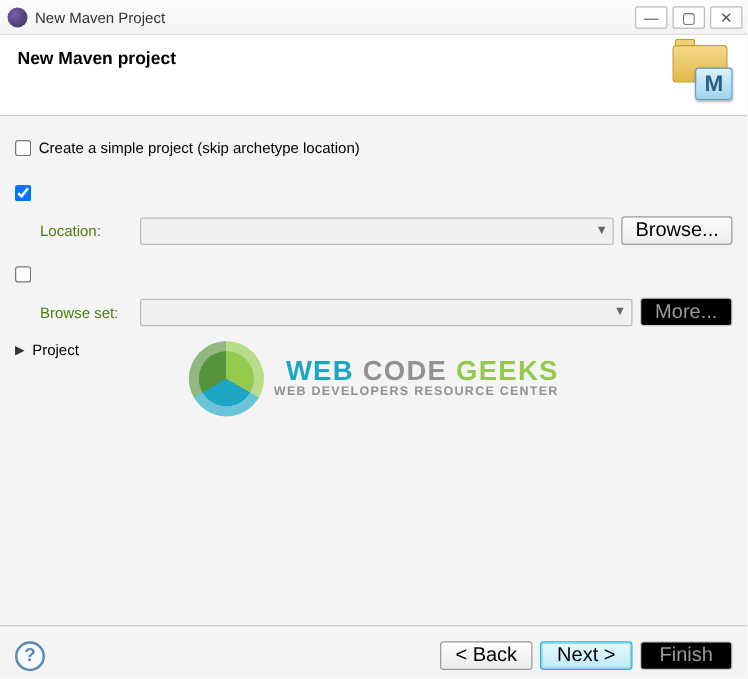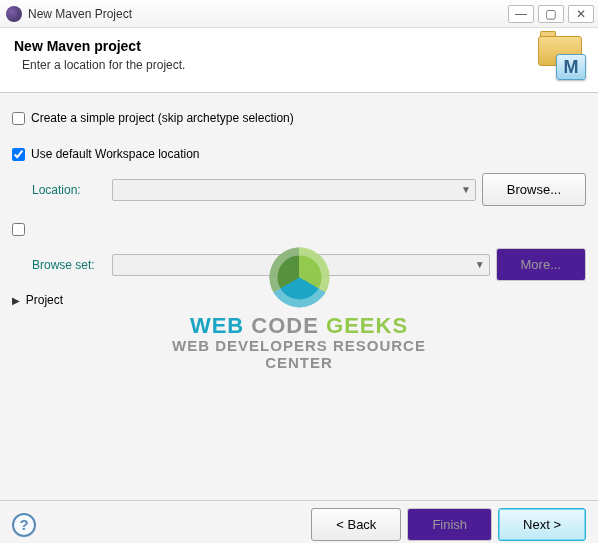--- a/index.html
+++ b/index.html
@@ -56,53 +56,53 @@
     box-shadow:0 1px 2px rgba(0,0,0,.3);}
   .content {
     background:#f4f4f4;
     padding:14px 12px;
     height: calc(543px - 28px - 60px - 48px);
     position:relative;
   }
   .row { display:flex; align-items:center; min-height:22px; margin-bottom:8px; }
   input[type=checkbox]{ width:13px; height:13px; margin:0 6px 0 0; }
   .field-row { display:flex; align-items:center; margin:2px 0 12px 0; }
-  .field-row label.fl { width:80px; color:#0f766e; margin-left:20px; }
+  .field-row label.fl { width:80px; color:#4d7c0f; margin-left:20px; }
   .combo {
     flex:1; height:22px; border:1px solid #bbb; background:#fff;
     display:flex; align-items:center; justify-content:flex-end;
     padding:0 4px; border-radius:2px;
   }
   .combo.disabled { background:#f0f0f0; color:#999; }
   .combo .arrow { font-size:10px; color:#666; }
   .btn {
-    height:33px; padding:0 24px; margin-left:6px;
+    height:23px; padding:0 10px; margin-left:6px;
     background:linear-gradient(#fdfdfd,#ececec);
     border:1px solid #9a9a9a; border-radius:3px;
-    font-size:13px; cursor:pointer;
+    font-size:16px; cursor:pointer;
     display:inline-flex; align-items:center; justify-content:center;
     min-width:74px;
   }
-  .btn.disabled { color:#9a9a9a; border-color:#c8c8c8; background:#4c1d95; }
+  .btn.disabled { color:#9a9a9a; border-color:#c8c8c8; background:#000000; }
   .expander { display:flex; align-items:center; cursor:pointer; margin-top:6px;}
   .expander .tri { font-size:10px; margin-right:6px; color:#333;}
   .watermark {
     position:absolute; left:50%; top:50%; transform:translate(-50%,-40%);
-    text-align:center; opacity:.92; pointer-events:none;
-    display:flex; align-items:center; gap:8px;flex-direction:column;
+    text-align:right; opacity:.92; pointer-events:none;
+    display:flex; align-items:center; gap:8px;
   }
   .wm-logo {
     width:60px; height:60px; border-radius:50%;
     background: conic-gradient(#8cc63f 0 120deg, #0a9fc1 120deg 240deg, #4a8a2e 240deg 360deg);
     position:relative;
     box-shadow: inset 0 0 0 8px rgba(255,255,255,.35);
   }
   .wm-txt .big { font-size:22px; font-weight:800; letter-spacing:1px; line-height:1; }
   .wm-txt .big .w1{color:#0a9fc1;} .wm-txt .big .w2{color:#8a8a8a;} .wm-txt .big .w3{color:#8cc63f;}
-  .wm-txt .small { font-size:15px; color:#888; letter-spacing:1px; font-weight:700;}
+  .wm-txt .small { font-size:10px; color:#888; letter-spacing:1px; font-weight:700;}
   .footer {
     border-top:1px solid #ccc;
     height:48px;
     display:flex; align-items:center;
     padding:0 12px;
     background:#f4f4f4;
   }
   .help {
     width:24px; height:24px; border:2px solid #5a8ab5; border-radius:50%;
     color:#5a8ab5; font-weight:bold; font-size:15px;
@@ -123,41 +123,39 @@
   <div class="tb-icon"></div>
   <div class="tb-title">New Maven Project</div>
   <div class="winbtn">—</div>
   <div class="winbtn">▢</div>
   <div class="winbtn">✕</div>
 </div>
 
 <div class="header">
   <div class="htxt">
     <h1>New Maven project</h1>
-    <div class="sub">Enter a location for the project.</div>
   </div>
   <div class="header-icon">
     <div class="folder-tab"></div>
     <div class="folder-back"></div>
     <div class="m-badge">M</div>
   </div>
 </div>
 
 <div class="content">
 
   <div class="row">
     <input type="checkbox" style="">
-    <span>Create a simple project (skip archetype selection)</span>
+    <span>Create a simple project (skip archetype location)</span>
   </div>
 
   <div style="height:6px"></div>
 
   <div class="row">
     <input type="checkbox" checked="" style="">
-    <span>Use default Workspace location</span>
   </div>
 
   <div class="field-row">
     <label class="fl">Location:</label>
     <div class="combo disabled">
       <span></span>
       <span class="arrow">▼</span>
     </div>
     <button class="btn">Browse...</button>
   </div>
@@ -191,15 +189,15 @@
       <div class="small">WEB DEVELOPERS RESOURCE CENTER</div>
     </div>
   </div>
 
 </div>
 
 <div class="footer">
   <div class="help">?</div>
   <div class="spacer"></div>
   <button class="btn">&lt; Back</button>
+  <button class="btn primary">Next &gt;</button>
   <button class="btn disabled">Finish</button>
-  <button class="btn primary">Next &gt;</button>
 </div>
 
 </body></html>

